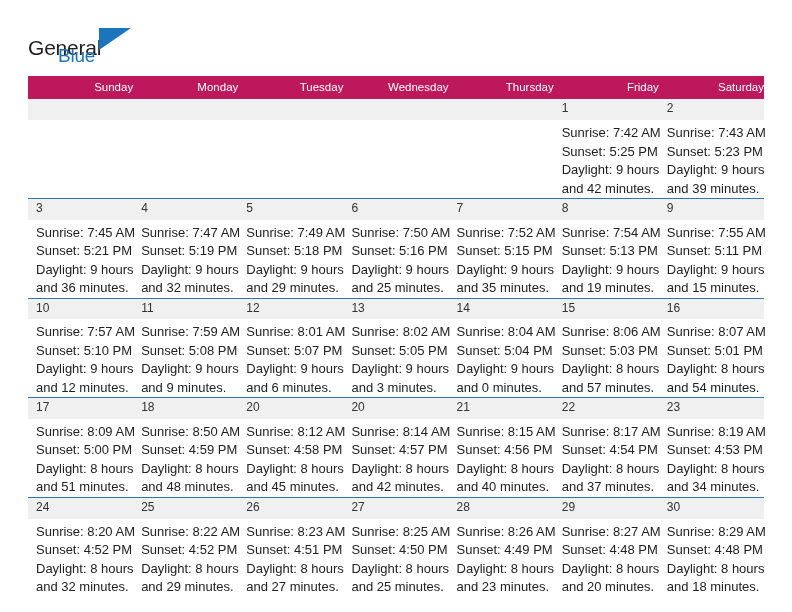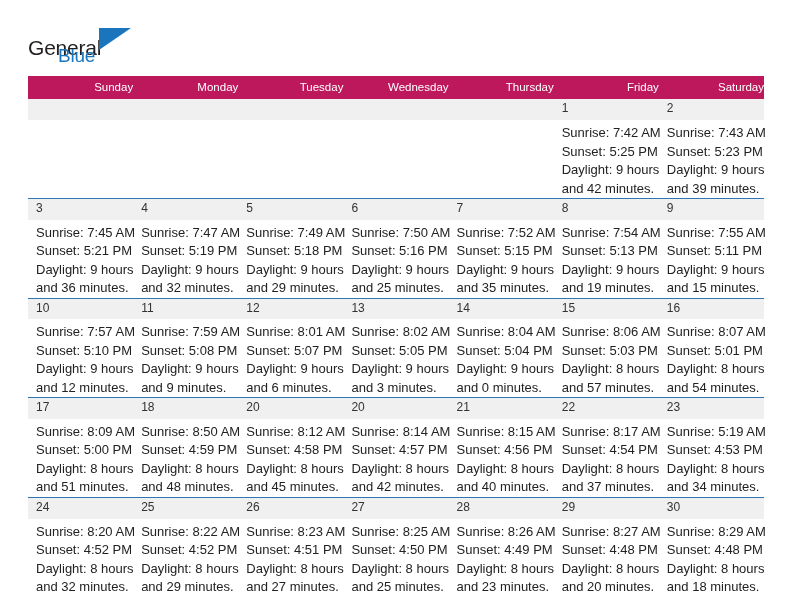--- a/index.html
+++ b/index.html
@@ -380,21 +380,21 @@
             <div class="info">
               <div>Sunrise: 8:17 AM</div>
               <div>Sunset: 4:54 PM</div>
               <div>Daylight: 8 hours</div>
               <div>and 37 minutes.</div>
             </div>
           </td>
           <td>
             <div class="daynum">23</div>
             <div class="info">
-              <div>Sunrise: 5:19 AM</div>
+              <div>Sunrise: 8:19 AM</div>
               <div>Sunset: 4:53 PM</div>
               <div>Daylight: 8 hours</div>
               <div>and 34 minutes.</div>
             </div>
           </td>
         </tr>
         <tr>
           <td>
             <div class="daynum">24</div>
             <div class="info">

